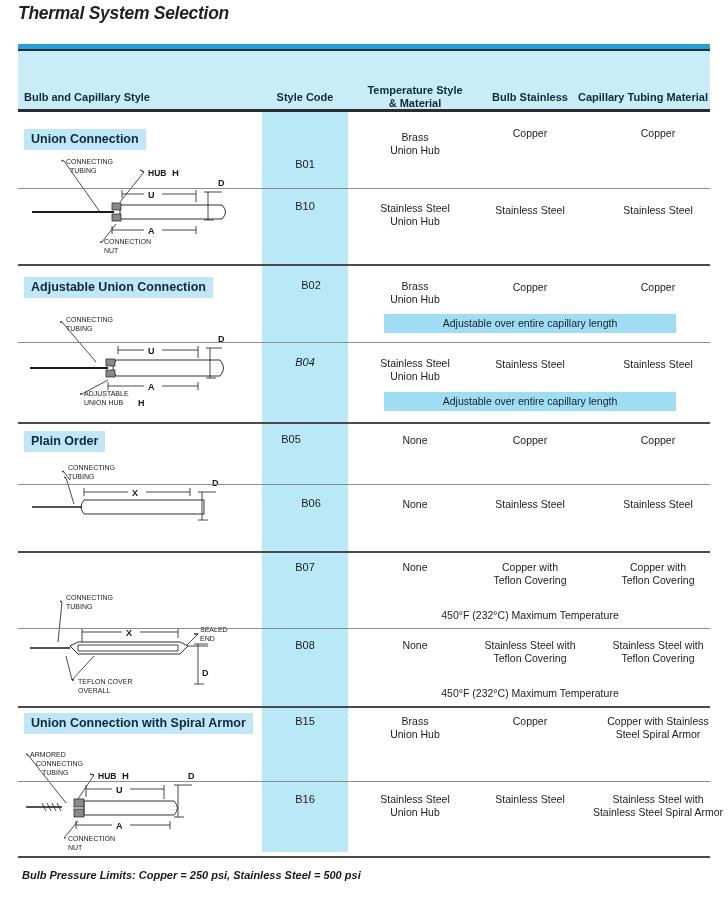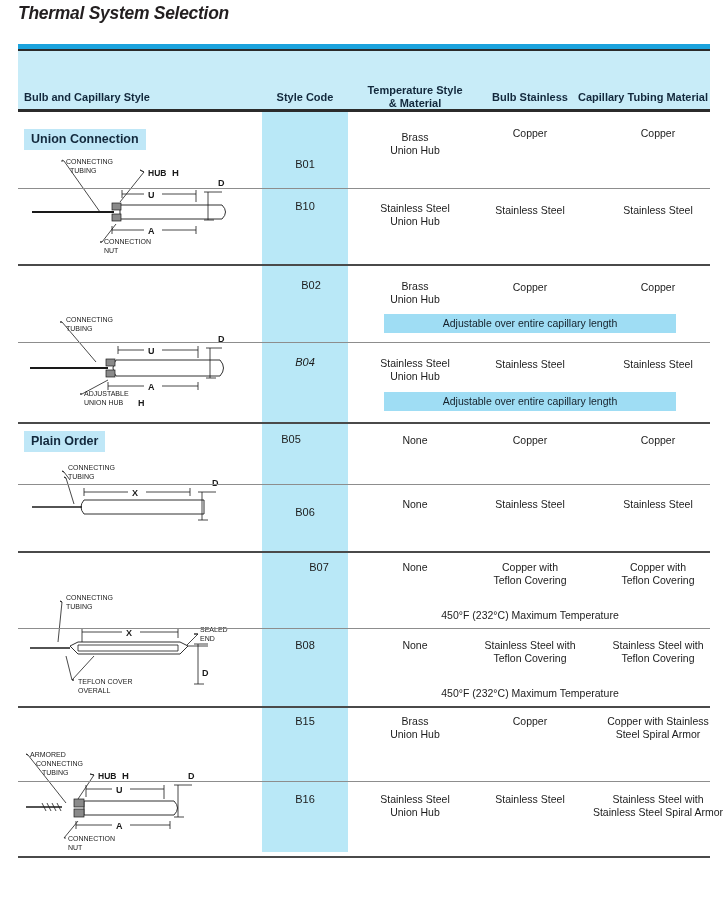--- a/index.html
+++ b/index.html
@@ -193,20 +193,21 @@
   <div class="cell code" style="left:262px;top:200px;">B10</div>
   <div class="cell conn" style="left:348px;top:202px;">
     <div>Stainless Steel</div>
     <div>Union Hub</div>
   </div>
   <div class="cell bulb" style="left:478px;top:204px;">Stainless Steel</div>
   <div class="cell cap" style="left:582px;top:204px;">Stainless Steel</div>
 
   <div class="sep-major" style="left:18px;top:264px;"></div>
 
+  <div class="chip" style="left:24px;top:277px;">Adjustable Union Connection</div>
 
   <div class="diagram" style="left:22px;top:310px;">
     <svg width="240" height="105" viewBox="0 0 240 105">
       <text class="dtext" x="44" y="12">CONNECTING</text>
       <text class="dtext" x="44" y="21">TUBING</text>
       <path d="M40 12 L38 12 L40 12 L74 52" fill="none" stroke="#1a1a1a" stroke-width="0.8"></path>
 
       <path d="M94 50 Q88 58 94 66 L198 66 Q205 58 198 50 Z" fill="#ffffff" stroke="#1a1a1a" stroke-width="0.9"></path>
       <line x1="8" y1="58" x2="86" y2="58" stroke="#1a1a1a" stroke-width="2"></line>
       <rect x="84" y="49" width="9" height="7" fill="#8a8a8a" stroke="#1a1a1a" stroke-width="0.7"></rect>
@@ -282,21 +283,21 @@
     </svg>
   </div>
 
   <div class="cell code" style="left:248px;top:433px;">B05</div>
   <div class="cell conn" style="left:348px;top:434px;">None</div>
   <div class="cell bulb" style="left:478px;top:434px;">Copper</div>
   <div class="cell cap" style="left:582px;top:434px;">Copper</div>
 
   <div class="sep-minor" style="left:18px;top:484px;"></div>
 
-  <div class="cell code" style="left:262px;top:497px;margin-top:9px;">B06</div>
+  <div class="cell code" style="left:268px;top:497px;">B06</div>
   <div class="cell conn" style="left:348px;top:498px;">None</div>
   <div class="cell bulb" style="left:478px;top:498px;">Stainless Steel</div>
   <div class="cell cap" style="left:582px;top:498px;">Stainless Steel</div>
 
   <div class="sep-major" style="left:18px;top:551px;"></div>
 
 
   <div class="diagram" style="left:22px;top:588px;">
     <svg width="240" height="110" viewBox="0 0 240 110">
       <text class="dtext" x="44" y="12">CONNECTING</text>
@@ -322,21 +323,21 @@
       <line x1="172" y1="96" x2="182" y2="96" stroke="#1a1a1a" stroke-width="0.8"></line>
       <text class="dtext dim" x="180" y="88">D</text>
 
       <text class="dtext" x="56" y="96">TEFLON COVER</text>
       <text class="dtext" x="56" y="105">OVERALL</text>
       <path d="M52 92 L50 92 L50 92 L44 68" fill="none" stroke="#1a1a1a" stroke-width="0.8"></path>
       <path d="M52 92 L50 92 L50 92 L72 68" fill="none" stroke="#1a1a1a" stroke-width="0.8"></path>
     </svg>
   </div>
 
-  <div class="cell code" style="left:252px;top:561px;padding-left:24px;">B07</div>
+  <div class="cell code" style="left:262px;top:561px;">B07</div>
   <div class="cell conn" style="left:348px;top:561px;">None</div>
   <div class="cell bulb" style="left:478px;top:561px;">
     <div>Copper with</div>
     <div>Teflon Covering</div>
   </div>
   <div class="cell cap" style="left:582px;top:561px;">
     <div>Copper with</div>
     <div>Teflon Covering</div>
   </div>
   <div class="noteplain" style="left:384px;top:609px;width:292px;">450°F (232°C) Maximum Temperature</div>
@@ -350,20 +351,21 @@
     <div>Teflon Covering</div>
   </div>
   <div class="cell cap" style="left:582px;top:639px;">
     <div>Stainless Steel with</div>
     <div>Teflon Covering</div>
   </div>
   <div class="noteplain" style="left:384px;top:687px;width:292px;">450°F (232°C) Maximum Temperature</div>
 
   <div class="sep-major" style="left:18px;top:706px;"></div>
 
+  <div class="chip" style="left:24px;top:713px;">Union Connection with Spiral Armor</div>
 
   <div class="diagram" style="left:22px;top:745px;">
     <svg width="240" height="110" viewBox="0 0 240 110">
       <text class="dtext" x="8" y="12">ARMORED</text>
       <text class="dtext" x="14" y="21">CONNECTING</text>
       <text class="dtext" x="20" y="30">TUBING</text>
       <path d="M6 10 L4 9 L6 10 L44 58" fill="none" stroke="#1a1a1a" stroke-width="0.8"></path>
       <text class="dtext b" x="76" y="34">HUB</text>
       <text class="dtext b" x="100" y="34" style="font-size:9.5px">H</text>
       <path d="M72 30 L68 29 L72 30 L56 54" fill="none" stroke="#1a1a1a" stroke-width="0.8"></path>
@@ -420,14 +422,15 @@
     <div>Stainless Steel</div>
     <div>Union Hub</div>
   </div>
   <div class="cell bulb" style="left:478px;top:793px;">Stainless Steel</div>
   <div class="cell cap" style="left:570px;top:793px;width:176px;">
     <div>Stainless Steel with</div>
     <div>Stainless Steel Spiral Armor</div>
   </div>
 
   <div class="foot-rule"></div>
+  <div class="footer">Bulb Pressure Limits: Copper = 250 psi, Stainless Steel = 500 psi</div>
 
 </div>
 
 </body></html>

